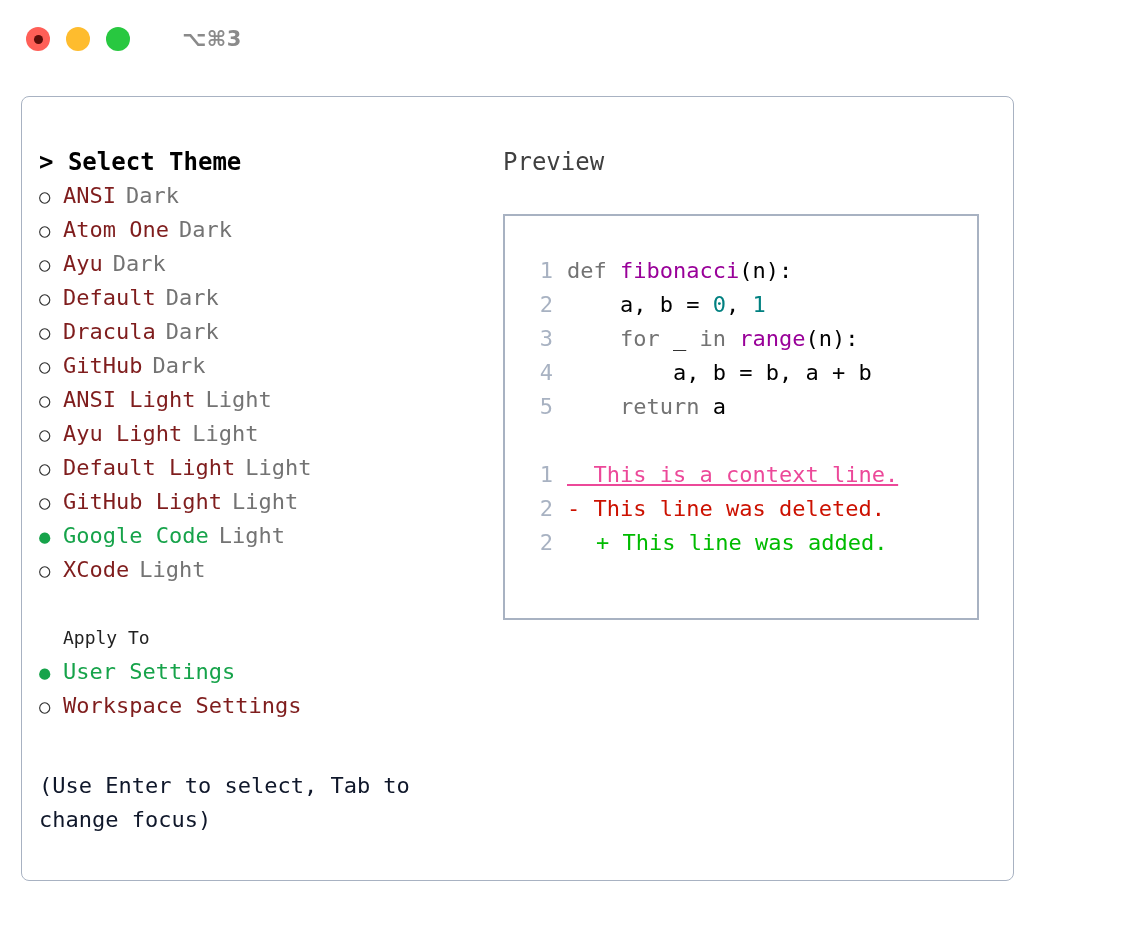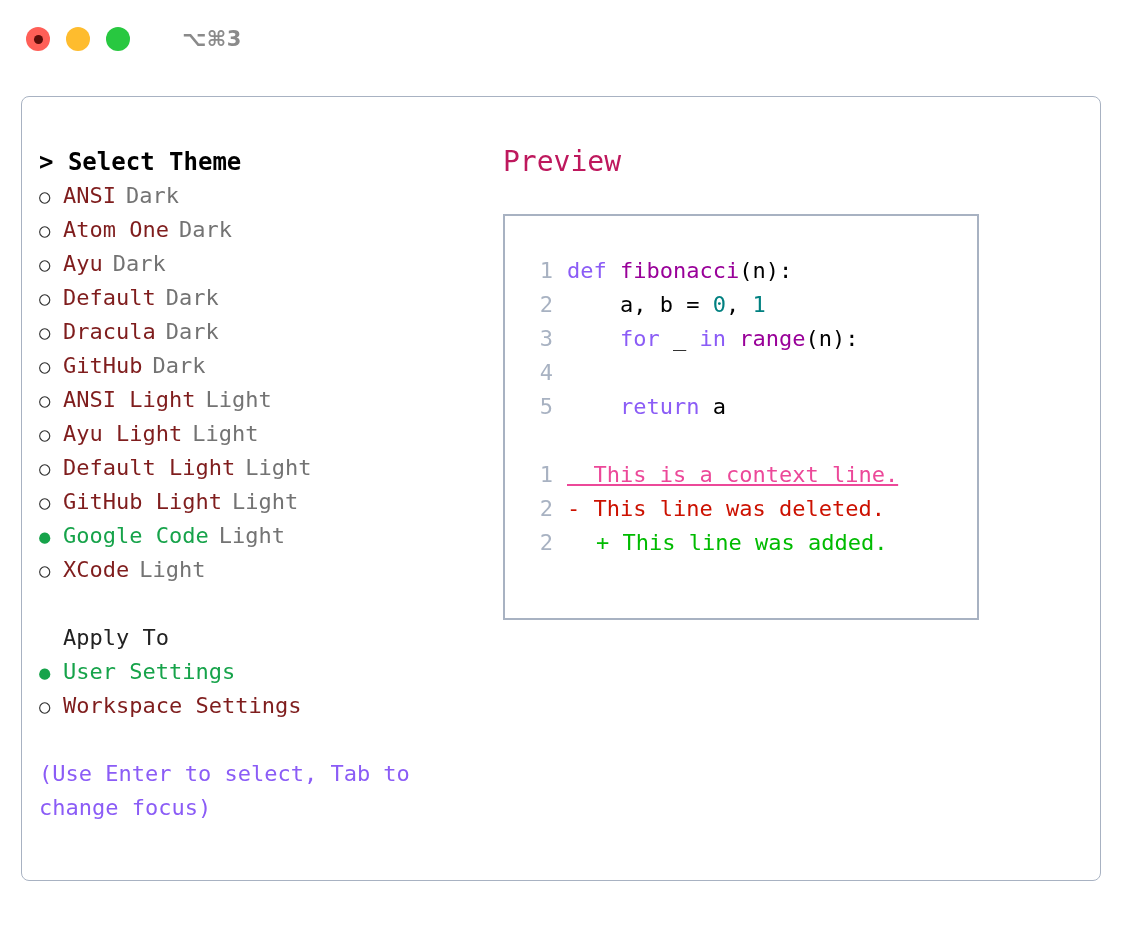--- a/index.html
+++ b/index.html
@@ -62,21 +62,21 @@
     font-family: "DejaVu Sans", "Liberation Sans", sans-serif;
     font-weight: 600;
     white-space: pre;
   }
 
   
   #panel {
     position: absolute;
     left: 21px;
     top: 96px;
-    width: 1080px;
+    width: 993px;
     height: 785px;
     border: 1.5px solid #a8b2c2;
     border-radius: 8px;
     box-sizing: border-box;
     background: #ffffff;
   }
 
   #panel-inner {
     position: absolute;
     left: 0; top: 0;
@@ -118,47 +118,47 @@
     line-height: 34px;
     display: inline-block;
   }
   .marker.selected { color: #16a34a; }
   .theme-name { color: #7f1d1d; }
   .theme-row.selected .theme-name { color: #16a34a; }
   .theme-kind { color: #737373; margin-left: 10px; }
 
   .apply-heading {
     margin-top: 34px;
+    font-size: 18px;
+    color: #222222;
+    line-height: 34px;
+    padding-left: 24px;
+    white-space: pre;
+  }
+
+  #apply-list { margin-top: 0; }
+
+  #hint {
+    margin-top: 46px;
     font-size: 22px;
-    color: #222222;
-    line-height: 34px;
-    padding-left: 24px;
-    white-space: pre;
-  }
-
-  #apply-list { margin-top: 0; }
-
-  #hint {
-    margin-top: 34px;
-    font-size: 22px;
-    color: #8b5cf6;
+    color: #0f172a;
     line-height: 34px;
     width: 410px;
     white-space: pre-wrap;
   }
 
   
   #right-col {
     flex: 1 1 auto;
     padding: 48px 0 0 11px;
     box-sizing: border-box;
   }
   #preview-title {
-    font-size: 28px;
-    color: #be185d;
+    font-size: 24px;
+    color: #404040;
     line-height: 34px;
     white-space: pre;
   }
   #preview-box {
     margin-top: 35px;
     width: 476px;
     height: 406px;
     border: 2px solid #a8b2c2;
     box-sizing: border-box;
     background: #ffffff;
@@ -178,21 +178,21 @@
     flex: 0 0 auto;
     text-align: right;
     color: #a8b2c2;
     margin-right: 14px;
   }
   .code-text { color: #000000; }
 
   .blank-line { height: 34px; }
 
   
-  .tok-kw   { color: #8b5cf6; }
+  .tok-kw   { color: #737373; }
   .tok-fn   { color: #990099; }
   .tok-num  { color: #008080; }
   .tok-plain{ color: #000000; }
 
   .diff-ctx { color: #ec4899; text-decoration: underline; }
   .diff-del { color: #cc1100; }
   .diff-add { color: #00bb00; margin-left: 29px; }
 </style>
 </head>
 <body>
@@ -241,21 +241,21 @@
       </div>
 
       <div id="right-col">
         <div id="preview-title">Preview</div>
 
         <div id="preview-box">
           <div id="preview-code">
               <div class="code-line"><span class="gutter">1</span><span class="code-text"><span class="tok-kw">def </span><span class="tok-fn">fibonacci</span><span class="tok-plain">(n):</span></span></div>
               <div class="code-line"><span class="gutter">2</span><span class="code-text"><span class="tok-plain">    a, b = </span><span class="tok-num">0</span><span class="tok-plain">, </span><span class="tok-num">1</span></span></div>
               <div class="code-line"><span class="gutter">3</span><span class="code-text"><span class="tok-plain">    </span><span class="tok-kw">for</span><span class="tok-plain"> _ </span><span class="tok-kw">in</span><span class="tok-plain"> </span><span class="tok-fn">range</span><span class="tok-plain">(n):</span></span></div>
-              <div class="code-line"><span class="gutter">4</span></div>
+              <div class="code-line"><span class="gutter">4</span><span class="code-text"><span class="tok-plain">        a, b = b, a + b</span></span></div>
               <div class="code-line"><span class="gutter">5</span><span class="code-text"><span class="tok-plain">    </span><span class="tok-kw">return</span><span class="tok-plain"> a</span></span></div>
             </div>
           <div class="blank-line"></div>
           <div id="preview-diff">
               <div class="code-line"><span class="gutter">1</span><span class="diff-ctx">  This is a context line.</span></div>
               <div class="code-line"><span class="gutter">2</span><span class="diff-del">- This line was deleted.</span></div>
               <div class="code-line"><span class="gutter">2</span><span class="diff-add">+ This line was added.</span></div>
             </div>
         </div>
       </div>

